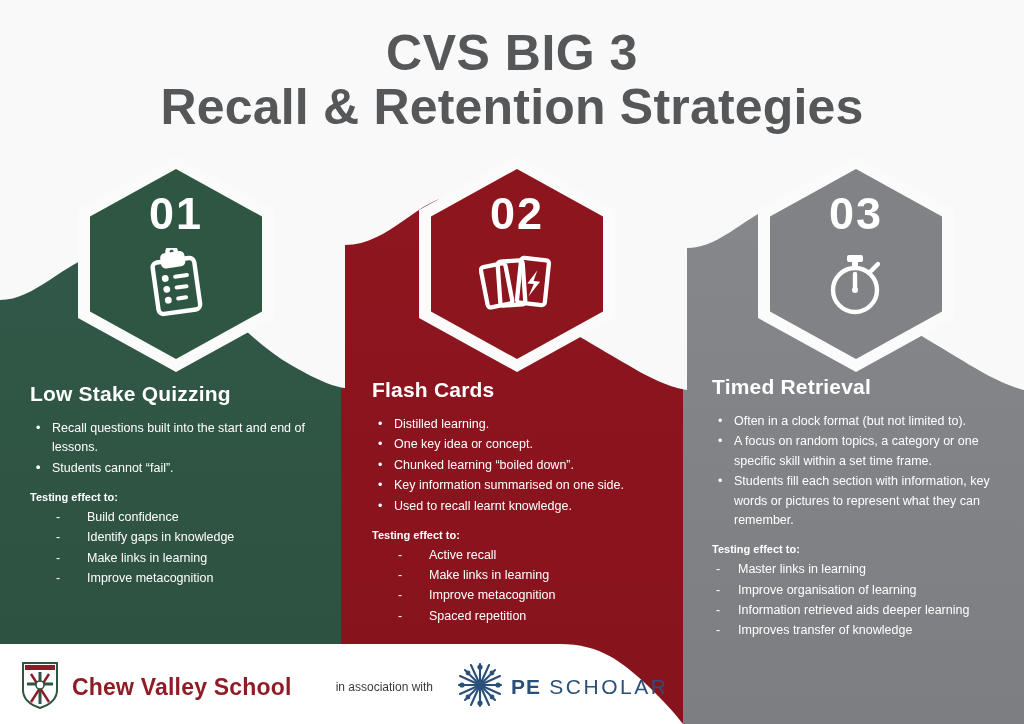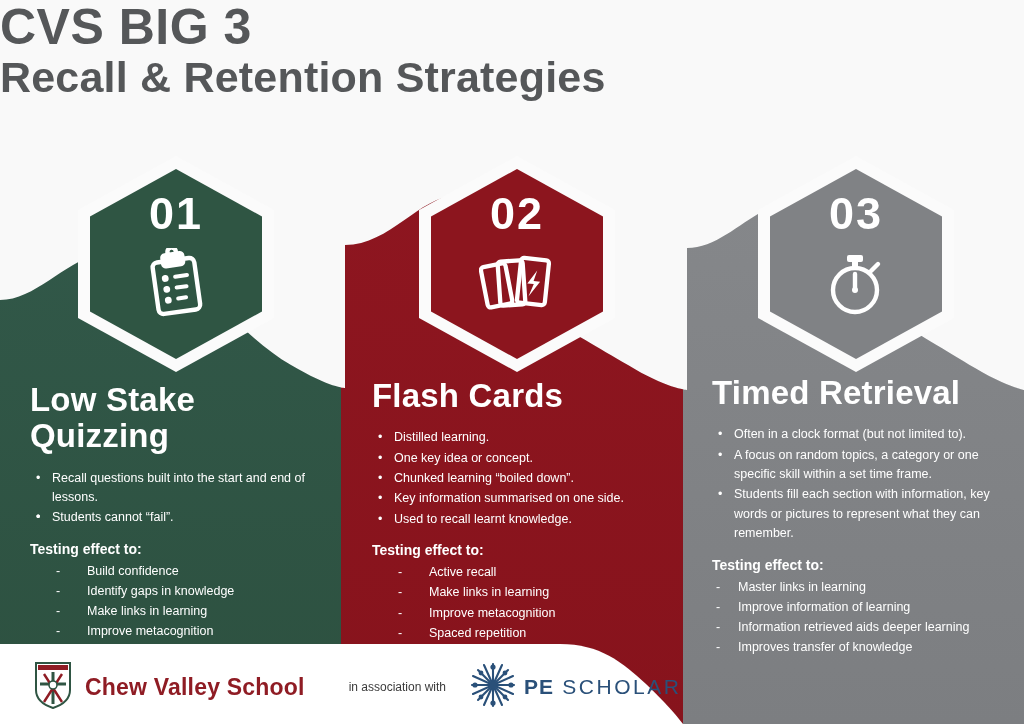--- a/index.html
+++ b/index.html
@@ -12,28 +12,29 @@
   }
   #poster {
     position:absolute; inset:0;
     width:1024px; height:724px;
     background:#f9f9f9;
   }
 
   
   .header {
     position:absolute; top:0; left:0; width:1024px; height:160px;
-    text-align:left; z-index:6;
+    text-align:center; z-index:6;
+    padding-top:26px;
   }
   .title-l1 {
     font-size:50px; font-weight:bold; color:#555759;
     letter-spacing:.5px; line-height:1.08;
   }
   .title-l2 {
-    font-size:43px; font-weight:bold; color:#555759;
+    font-size:50px; font-weight:bold; color:#555759;
     letter-spacing:.2px; line-height:1.08;
   }
 
   
   .bands { position:absolute; top:0; left:0; z-index:1; }
 
   
   .hex {
     position:absolute; z-index:5;
     width:172px; height:190px;
@@ -63,50 +64,50 @@
 
   
   .col {
     position:absolute; z-index:7; color:#ffffff;
   }
   #col1 { left:30px;  top:382px; width:300px; }
   #col2 { left:372px; top:378px; width:310px; }
   #col3 { left:712px; top:375px; width:300px; }
 
   .col h2 {
-    font-size:33px; font-weight:bold; letter-spacing:.2px;
+    font-size:21px; font-weight:bold; letter-spacing:.2px;
     margin-bottom:14px; line-height:1.1;
   }
   .blist { list-style:none; }
   .blist li {
     font-size:12.5px; line-height:1.55;
     padding-left:22px; position:relative;
     margin-bottom:1px;
   }
   .blist li .bp {
     position:absolute; left:6px; top:0;
   }
   .te-head {
-    font-size:14px; font-weight:bold; margin-top:13px; margin-bottom:4px;
+    font-size:11px; font-weight:bold; margin-top:13px; margin-bottom:4px;
   }
   .dlist { list-style:none; }
   .dlist li {
     font-size:12.5px; line-height:1.62; position:relative;
   }
   .dlist li .dp { position:absolute; left:0; top:0; }
   .dlist.indent li { padding-left:57px; }
   .dlist.indent li .dp { left:26px; }
   .dlist.flat li { padding-left:26px; }
   .dlist.flat li .dp { left:4px; }
 
   
   .footer-band { position:absolute; left:0; bottom:0; z-index:8; }
   .footer-content {
     position:absolute; left:0; bottom:0; height:74px; width:690px;
-    z-index:9; display:flex; align-items:center; padding-left:33px;
+    z-index:9; display:flex; align-items:center; padding-left:20px;
   }
   .cvs-name {
     font-size:23px; font-weight:bold; color:#8f1c24; margin-left:12px;
     letter-spacing:.2px;
   }
   .assoc {
     font-size:12px; color:#3b3b3b; margin-left:44px; margin-right:24px;
     font-weight:normal;
   }
   .pe-text { margin-left:8px; font-size:21px; letter-spacing:1px; color:#2a5079; }
@@ -263,21 +264,21 @@
   <div class="col" id="col3">
     <h2>Timed Retrieval</h2>
     <ul class="blist">
       <li><span class="bp">•</span><span>Often in a clock format (but not limited to).</span></li>
       <li><span class="bp">•</span><span>A focus on random topics, a category or one specific skill within a set time frame.</span></li>
       <li><span class="bp">•</span><span>Students fill each section with information, key words or pictures to represent what they can remember.</span></li>
     </ul>
     <div class="te-head">Testing effect to:</div>
     <ul class="dlist flat">
       <li><span class="dp">-</span><span>Master links in learning</span></li>
-      <li><span class="dp">-</span><span>Improve information of learning</span></li>
+      <li><span class="dp">-</span><span>Improve organisation of learning</span></li>
       <li><span class="dp">-</span><span>Information retrieved aids deeper learning</span></li>
       <li><span class="dp">-</span><span>Improves transfer of knowledge</span></li>
     </ul>
   </div>
 
   <svg class="footer-band" width="1024" height="84" viewBox="0 0 1024 84">
     <path d="M0,4 L560,4 C 600,4 622,22 646,44 C 664,61 676,75 683,84 L0,84 Z" fill="#ffffff"></path>
   </svg>
 
   <div class="footer-content">

